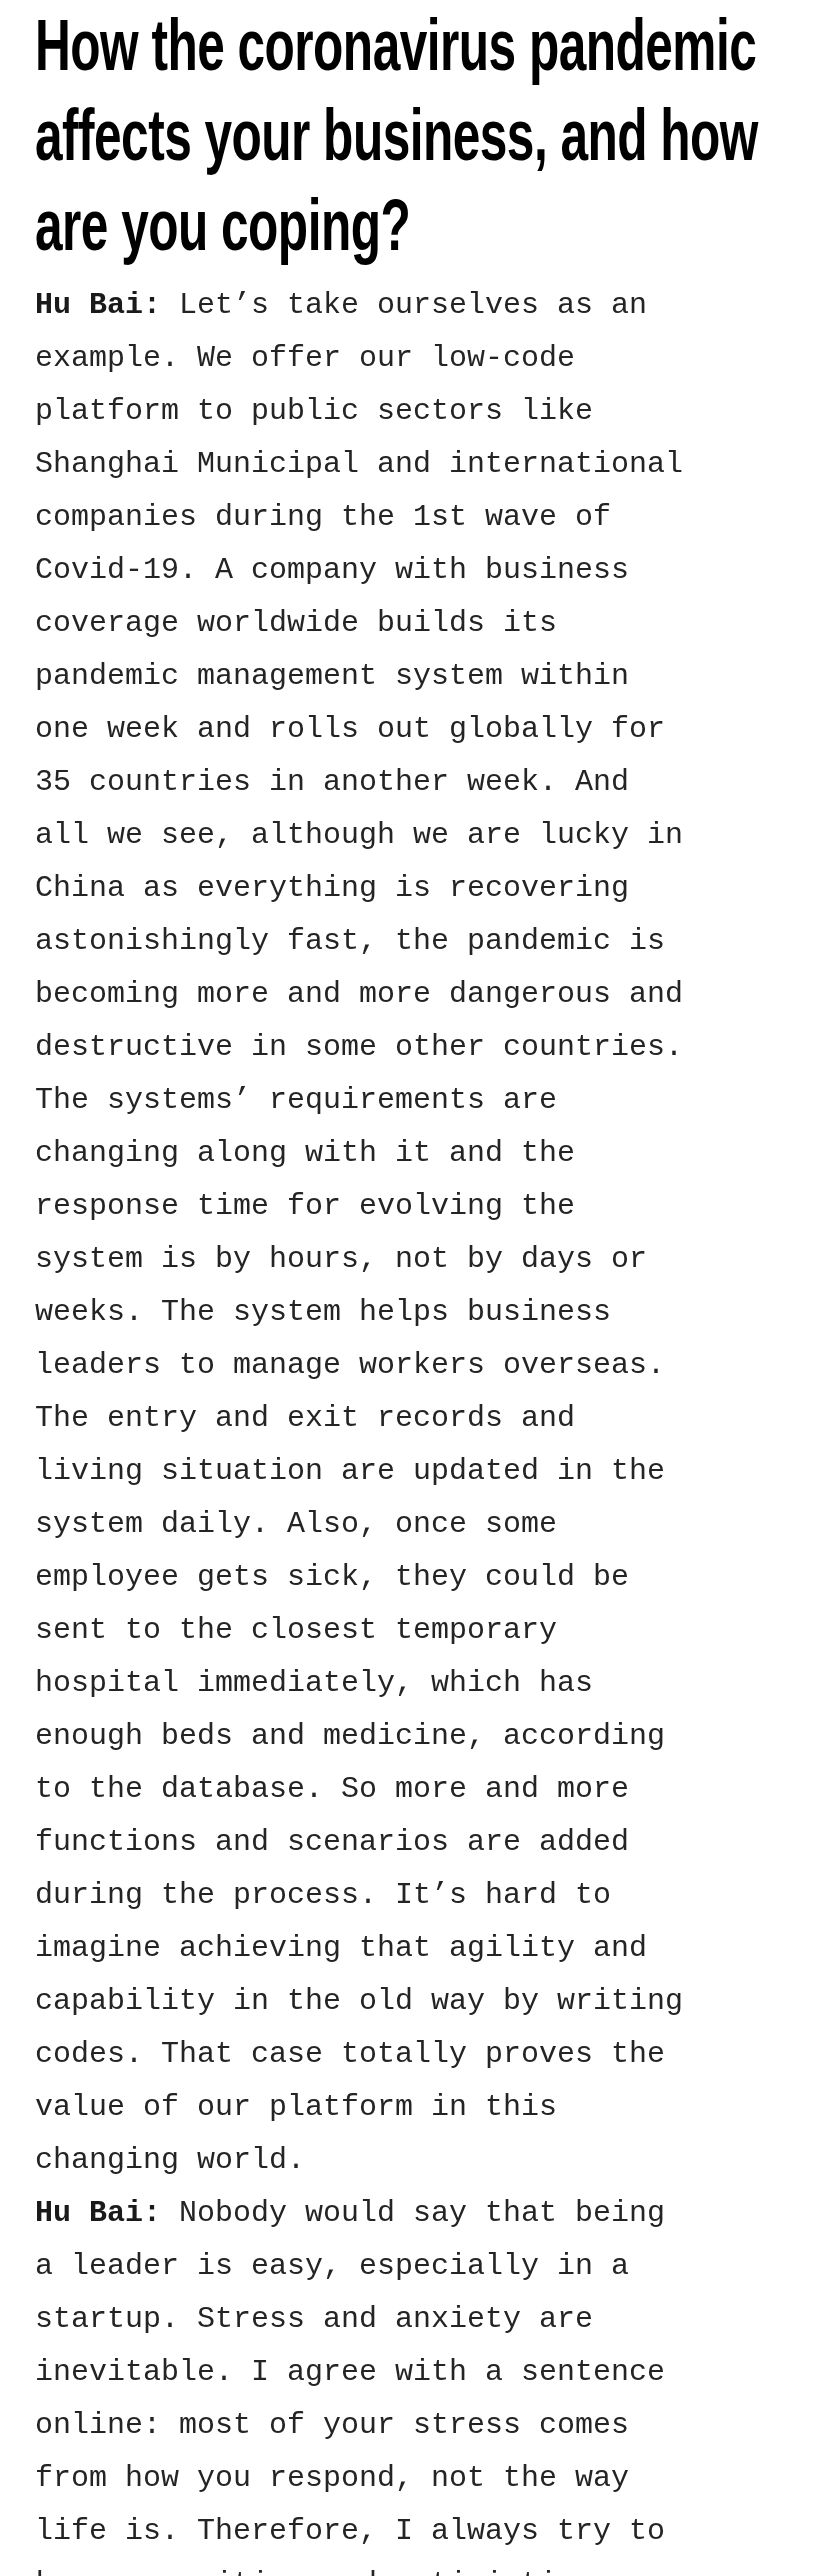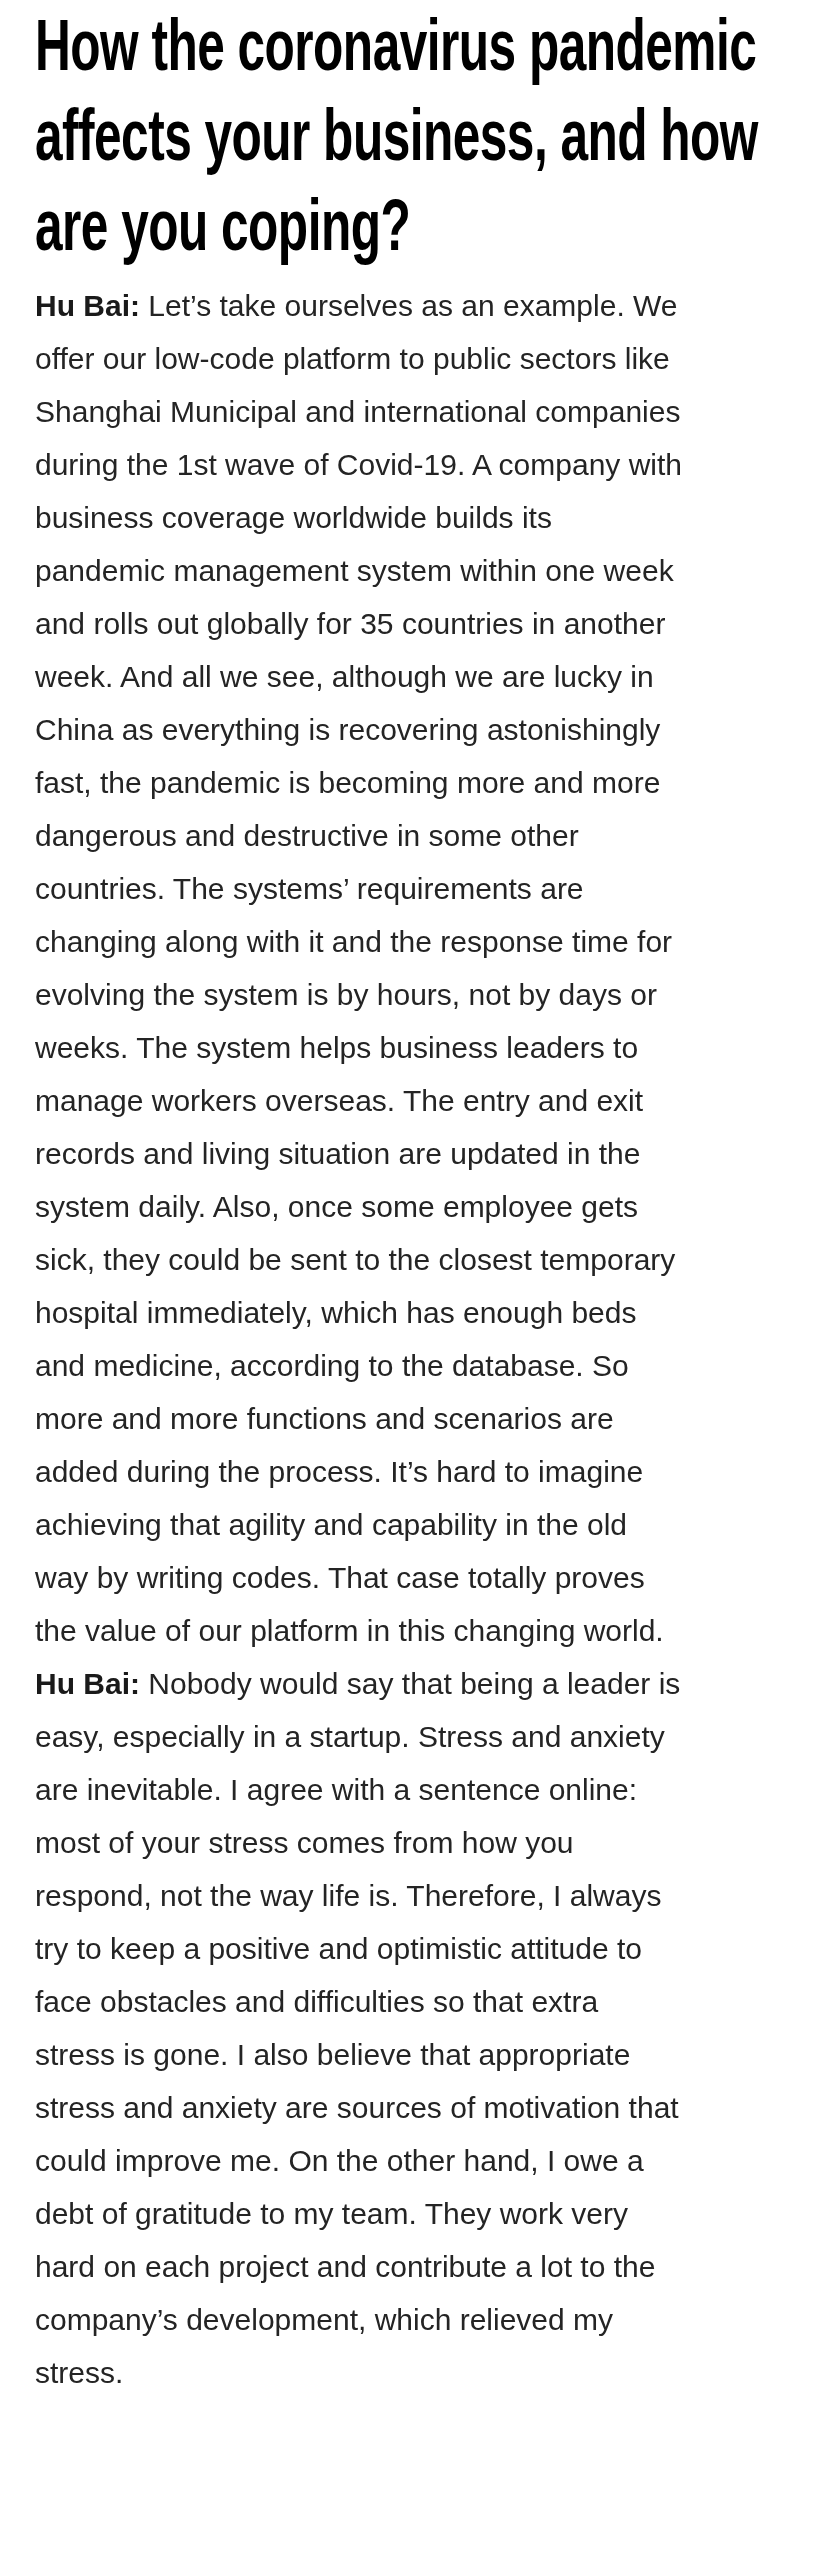--- a/index.html
+++ b/index.html
@@ -29,21 +29,21 @@
     font-weight: 700;
     font-size: 73px;
     line-height: 90px;
     color: #000000;
     letter-spacing: -0.8px;
     transform: scaleX(0.68);
     transform-origin: 0 0;
   }
   .body-text {
     margin: 0;
-    font-family: Liberation Sans, sans-serif;
+    font-family: Liberation Mono, monospace;
     font-weight: 400;
     font-size: 30px;
     line-height: 53px;
     color: #242424;
   }
   .speaker {
     font-weight: 700;
     color: #1a1a1a;
   }
 </style>

